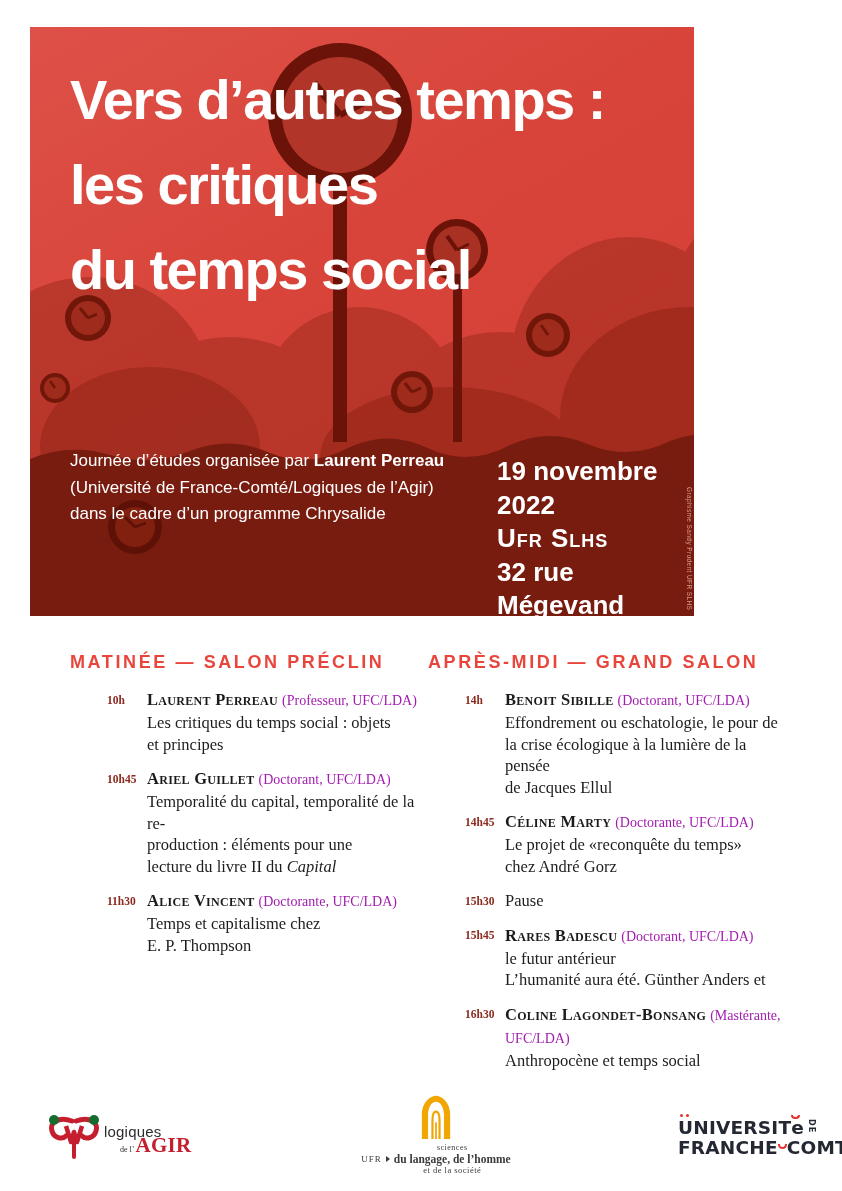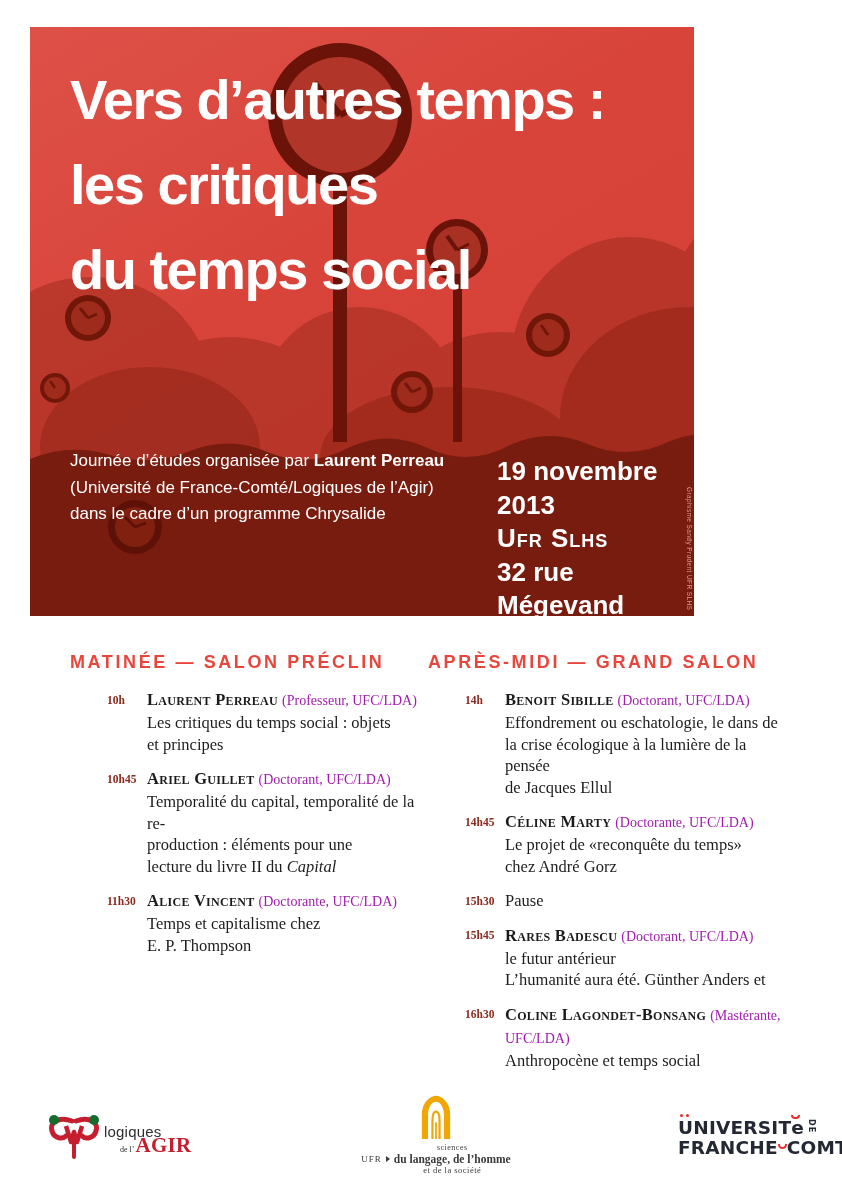--- a/index.html
+++ b/index.html
@@ -149,21 +149,21 @@
     <div>du temps social</div>
   </div>
 
   <div class="organizer">
     <div><span>Journée d’études organisée par </span><b>Laurent Perreau</b></div>
     <div>(Université de France-Comté/Logiques de l’Agir)</div>
     <div>dans le cadre d’un programme Chrysalide</div>
   </div>
 
   <div class="event-info">
-    <div>19 novembre 2013</div>
+    <div>19 novembre 2022</div>
     <div class="smallcaps">Ufr Slhs</div>
     <div>32 rue Mégevand</div>
     <div>Besançon</div>
   </div>
 
   <div class="credit">Graphisme Sandy Prudent UFR SLHS</div>
 </div>
 
 <div class="schedule">
 
@@ -199,21 +199,21 @@
     </div>
   </div>
 
   <div class="col">
     <div class="col-heading">APRÈS-MIDI — GRAND SALON</div>
 
     <div class="item">
       <div class="time">14h</div>
       <div>
         <div class="speaker-line"><span class="speaker">Benoit Sibille</span><span class="role">(Doctorant, UFC/LDA)</span></div>
-        <div class="tline">Effondrement ou eschatologie, le dans de</div>
+        <div class="tline">Effondrement ou eschatologie, le pour de</div>
         <div class="tline">la crise écologique à la lumière de la pensée</div>
         <div class="tline">de Jacques Ellul</div>
       </div>
     </div>
 
     <div class="item">
       <div class="time">14h45</div>
       <div>
         <div class="speaker-line"><span class="speaker">Céline Marty</span><span class="role">(Doctorante, UFC/LDA)</span></div>
         <div class="tline">Le projet de «reconquête du temps»</div>

